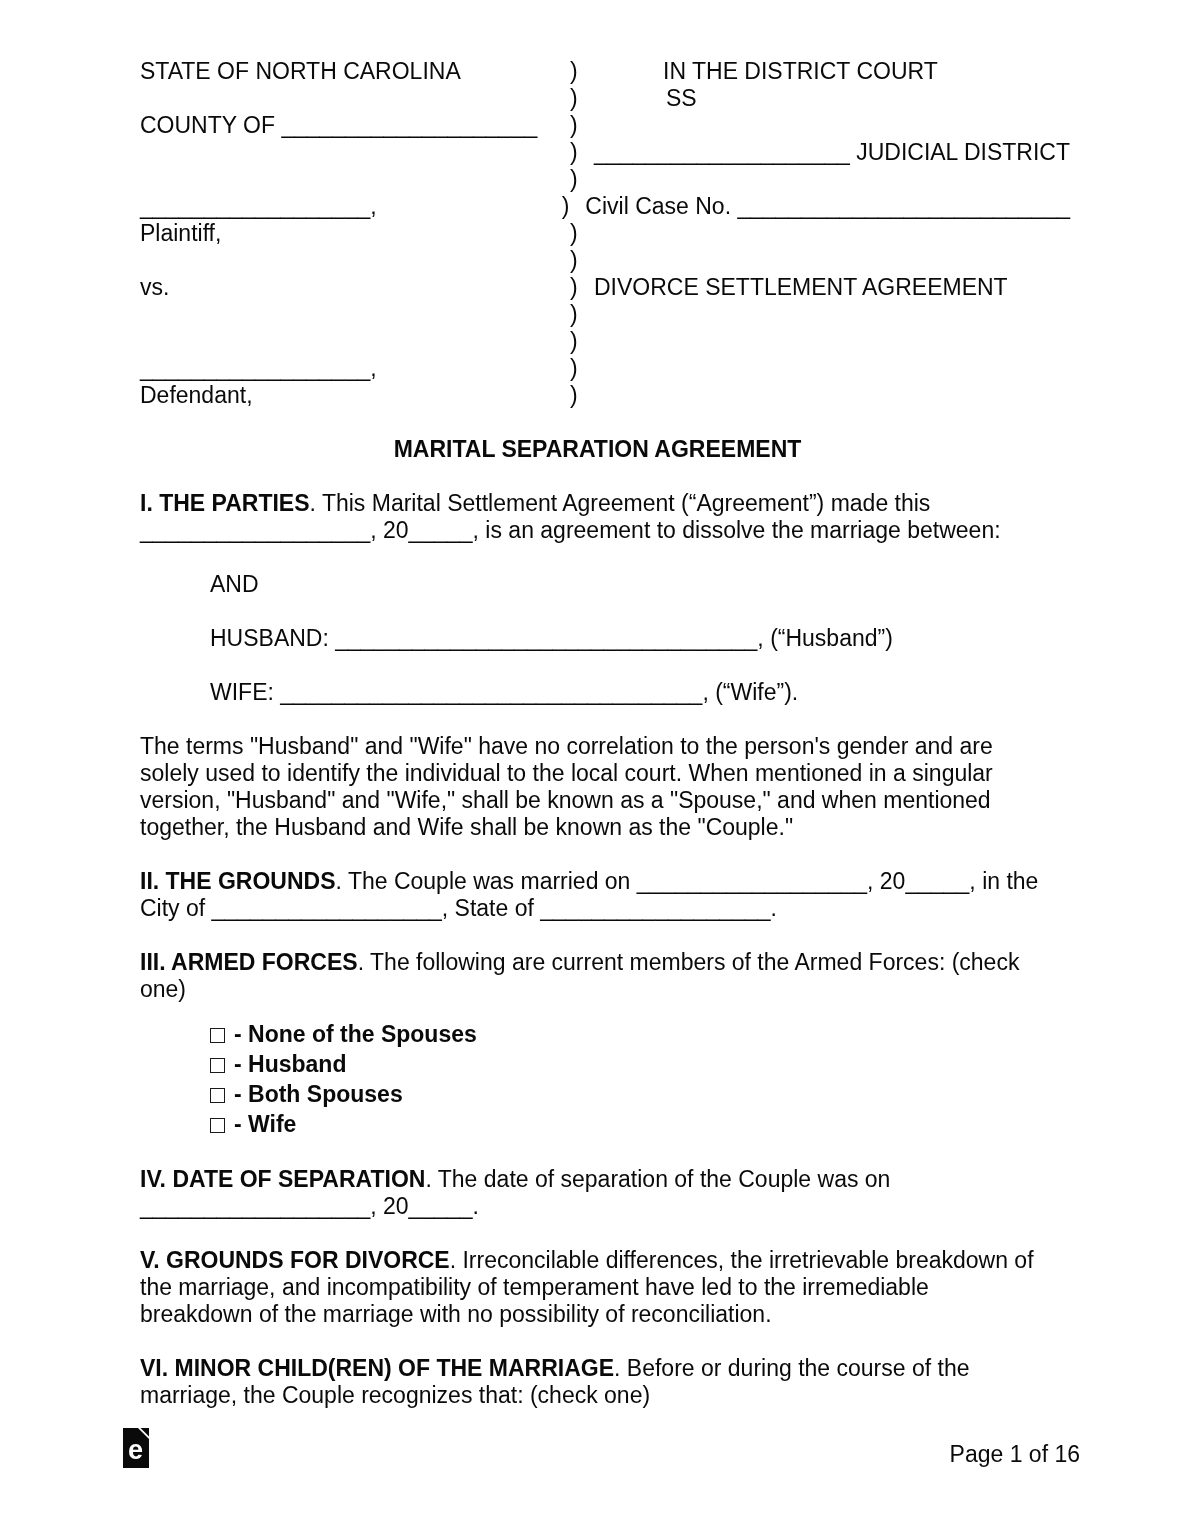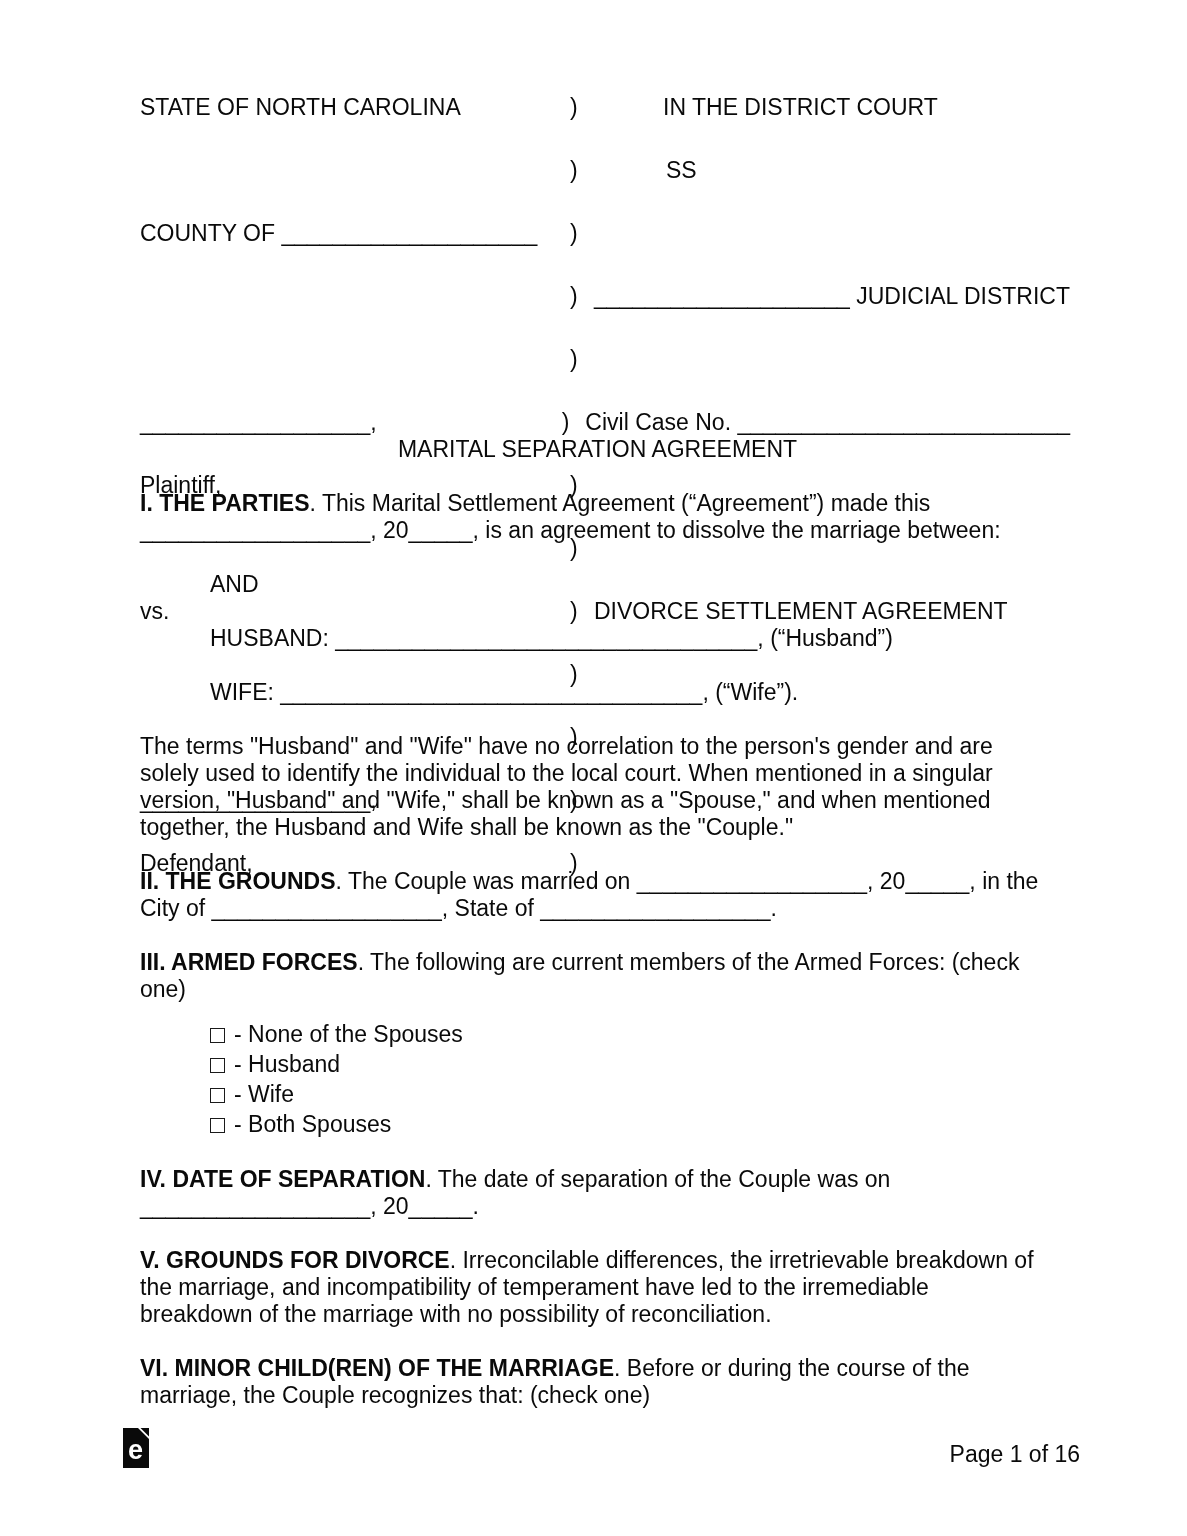--- a/index.html
+++ b/index.html
@@ -7,35 +7,35 @@
     position:relative;
     width:1187px;height:1536px;
     background:#ffffff;
     color:#0a0a0a;
     font-family:"Liberation Sans","DejaVu Sans",sans-serif;
     font-size:23px;line-height:27px;
     overflow:hidden;
   }
   
   .caption{position:absolute;left:140px;top:58px;width:930px;}
-  .cap-row{display:flex;height:27px;margin-top:36px;}
+  .cap-row{display:flex;height:27px;}
   .cap-left{width:430px;white-space:pre;}
   .cap-paren{width:24px;white-space:pre;}
   .cap-right{flex:1;white-space:pre;}
   .ind-court{padding-left:69px;}
   .ind-ss{padding-left:72px;}
   
   .doc-body{position:absolute;left:140px;top:436px;width:915px;}
-  .doc-title{font-size:23px;line-height:27px;font-weight:normal;text-align:center;margin:0 0 27px 0;}
+  .doc-title{font-size:23px;line-height:27px;font-weight:bold;text-align:center;margin:0 0 27px 0;}
   .para{margin:0 0 27px 0;white-space:pre-wrap;}
   .para.tight{margin-bottom:16px;}
   .b{font-weight:bold;}
   .ind{padding-left:70px;}
   
-  .checklist{margin:0 0 27px 0;padding-left:70px;}
+  .checklist{margin:0 0 27px 0;padding-left:70px;font-weight:bold;}
   .check-item{height:30px;line-height:30px;white-space:pre;}
   .cbx{
     display:inline-block;width:15px;height:15px;
     border:1.5px solid #1a1a1a;background:#fff;
     vertical-align:-1px;margin-right:9px;box-sizing:border-box;
   }
   
   .logo{position:absolute;left:123px;top:1428px;width:27px;height:40px;}
   .page-num{position:absolute;top:1441px;right:107px;line-height:27px;white-space:pre;margin-left:8px;}
 </style>
@@ -132,22 +132,22 @@
 
     <p class="para"><span class="b">II. THE GROUNDS</span><span>. The Couple was married on __________________, 20_____, in the
 City of __________________, State of __________________.</span></p>
 
     <p class="para tight"><span class="b">III. ARMED FORCES</span><span>. The following are current members of the Armed Forces: (check
 one)</span></p>
 
     <div class="checklist">
       <div class="check-item"><span class="cbx"></span><span>- None of the Spouses</span></div>
       <div class="check-item"><span class="cbx"></span><span>- Husband</span></div>
+      <div class="check-item"><span class="cbx"></span><span>- Both Spouses</span></div>
       <div class="check-item"><span class="cbx"></span><span>- Wife</span></div>
-      <div class="check-item"><span class="cbx"></span><span>- Both Spouses</span></div>
     </div>
 
     <p class="para"><span class="b">IV. DATE OF SEPARATION</span><span>. The date of separation of the Couple was on
 __________________, 20_____.</span></p>
 
     <p class="para"><span class="b">V. GROUNDS FOR DIVORCE</span><span>. Irreconcilable differences, the irretrievable breakdown of
 the marriage, and incompatibility of temperament have led to the irremediable
 breakdown of the marriage with no possibility of reconciliation.</span></p>
 
     <p class="para"><span class="b">VI. MINOR CHILD(REN) OF THE MARRIAGE</span><span>. Before or during the course of the

